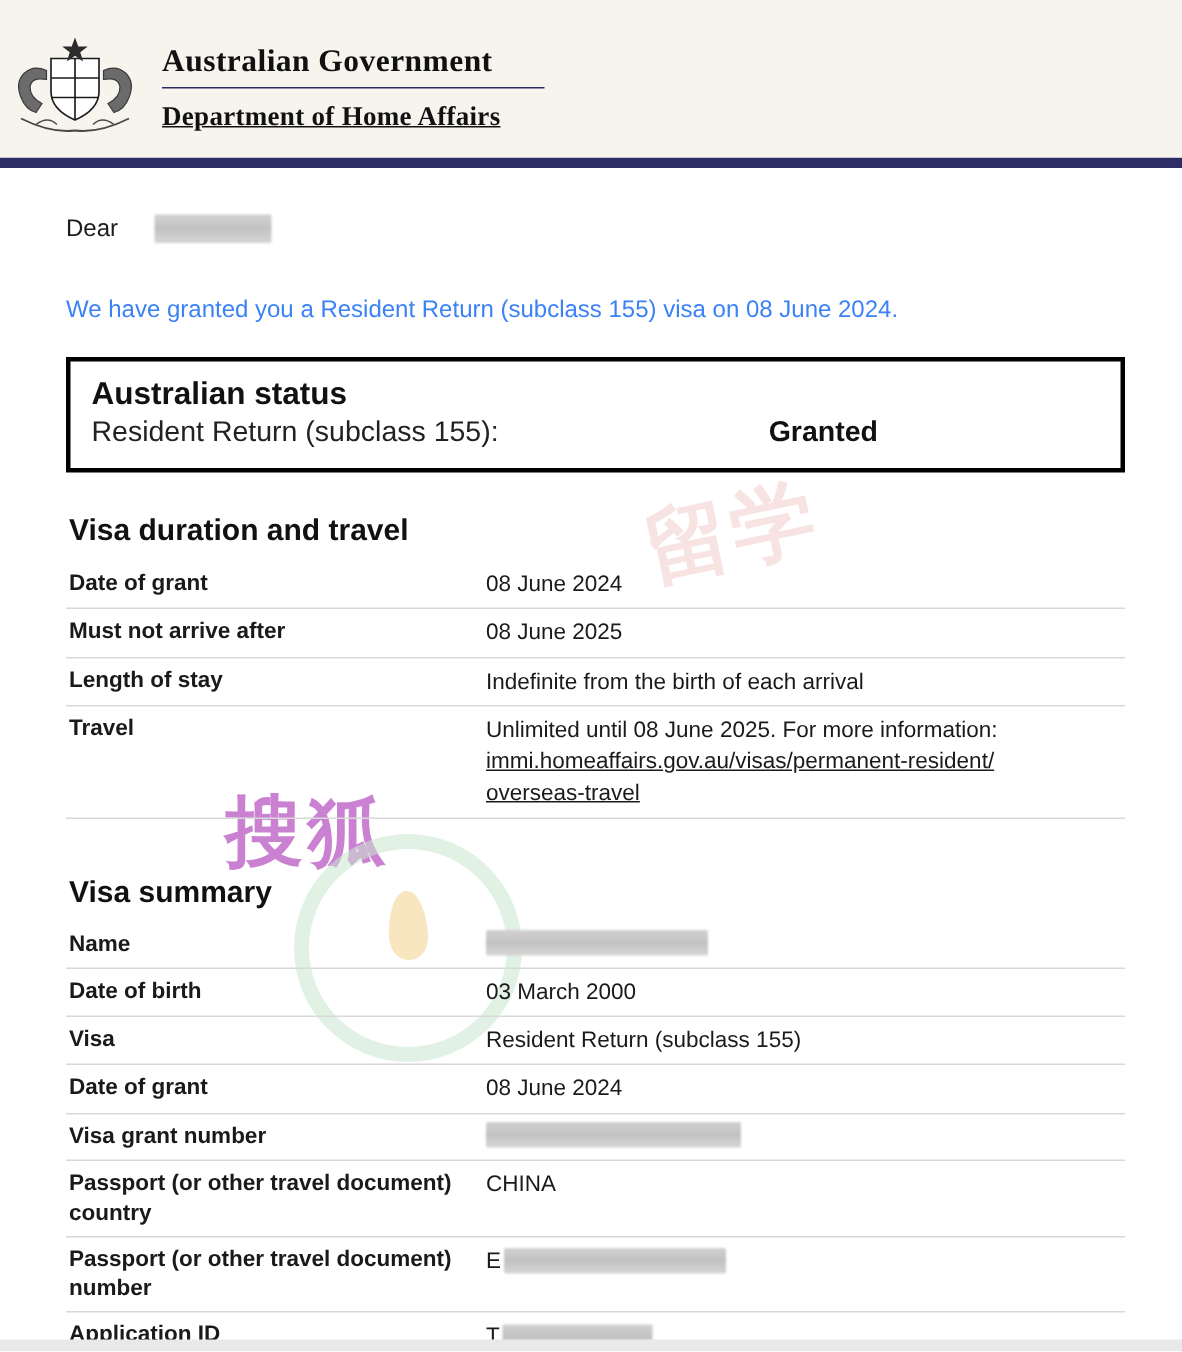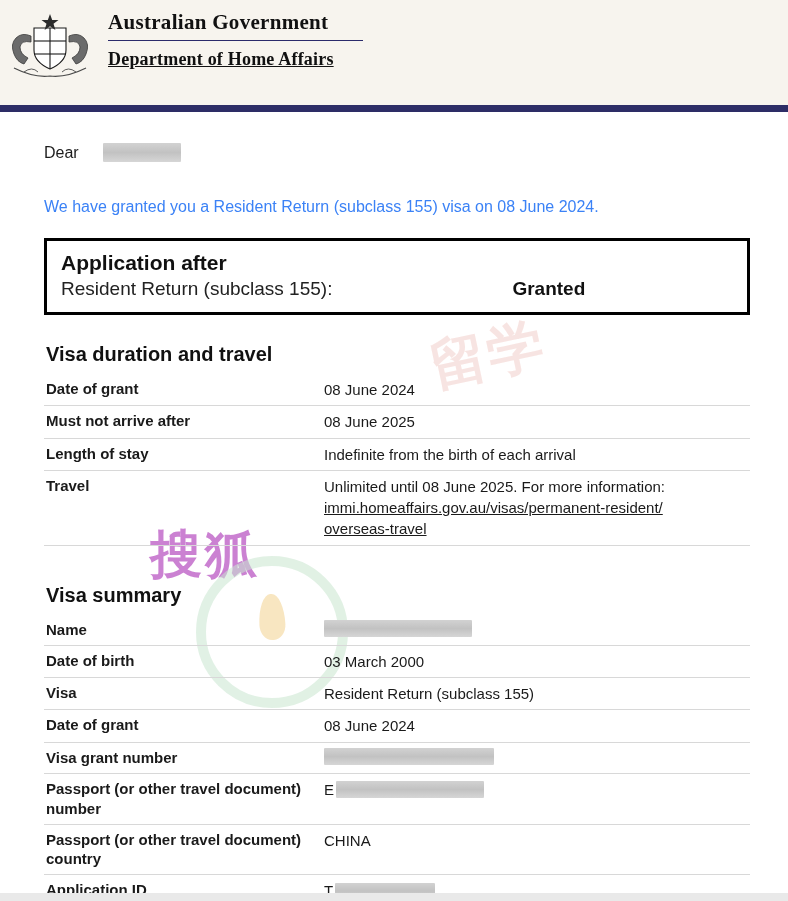--- a/index.html
+++ b/index.html
@@ -15,21 +15,21 @@
     position: relative;
     overflow: hidden;
   }
 
   
   .header {
     position: relative;
     height: 105px;
     background: #f7f4ee;
     display: flex;
-    align-items: flex-start;
+    align-items: center;
     box-sizing: border-box;
     padding-top: 4px;
   }
   .crest {
     width: 92px;
     height: 78px;
     margin-left: 4px;
     margin-top: 2px;
     flex: 0 0 auto;
     position: relative;
@@ -273,21 +273,21 @@
 <div class="content">
 
   <div class="salutation">
     <span>Dear</span>
     <span class="redact redact-name"></span>
   </div>
 
   <div class="intro">We have granted you a Resident Return (subclass 155) visa on 08 June 2024.</div>
 
   <div class="status-box">
-    <div class="status-title">Application after</div>
+    <div class="status-title">Australian status</div>
     <div class="status-row">
       <div class="status-label">Resident Return (subclass 155):</div>
       <div class="status-value">Granted</div>
     </div>
   </div>
 
   <div class="section-title">Visa duration and travel</div>
   <div class="rows">
     <div class="row">
       <div class="row-label">Date of grant</div>
@@ -339,33 +339,33 @@
     </div>
 
     <div class="row">
       <div class="row-label">Visa grant number</div>
       <div class="row-value inline-val">
         <span class="redact redact-lg"></span>
       </div>
     </div>
 
     <div class="row">
+      <div class="row-label">Passport (or other travel document) country</div>
+      <div class="row-value">CHINA</div>
+    </div>
+
+    <div class="row">
       <div class="row-label">Passport (or other travel document) number</div>
       <div class="row-value inline-val">
         <span class="prefix">E</span>
         <span class="redact redact-md"></span>
       </div>
     </div>
 
     <div class="row">
-      <div class="row-label">Passport (or other travel document) country</div>
-      <div class="row-value">CHINA</div>
-    </div>
-
-    <div class="row">
       <div class="row-label">Application ID</div>
       <div class="row-value inline-val">
         <span class="prefix">T</span>
         <span class="redact redact-sm"></span>
       </div>
     </div>
 
     <div class="row noline">
       <div class="row-label">Transaction reference number</div>
       <div class="row-value inline-val">

